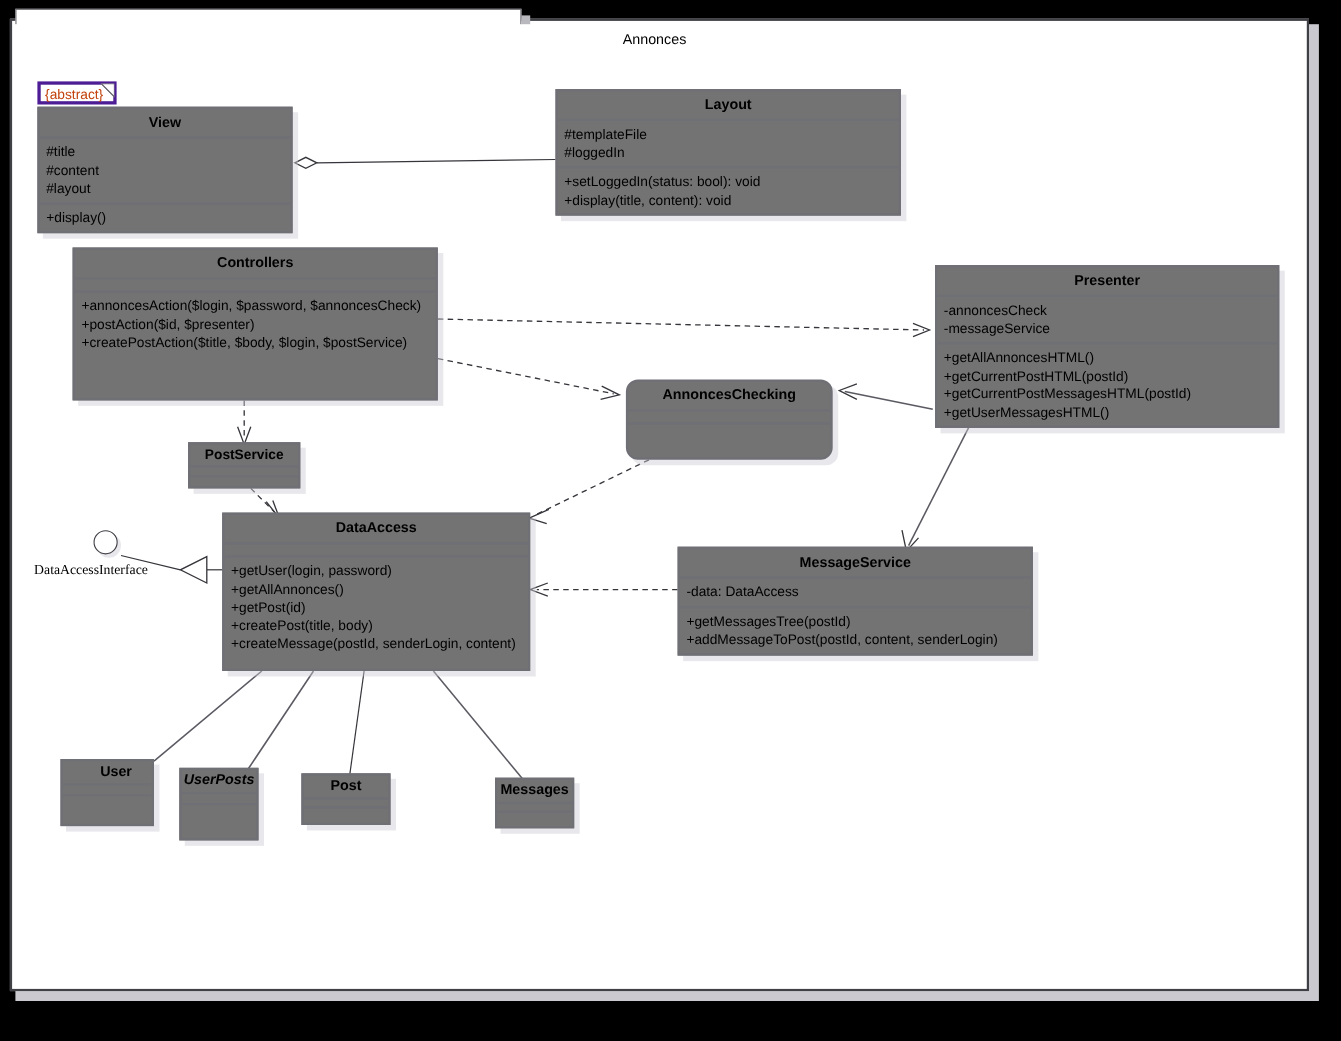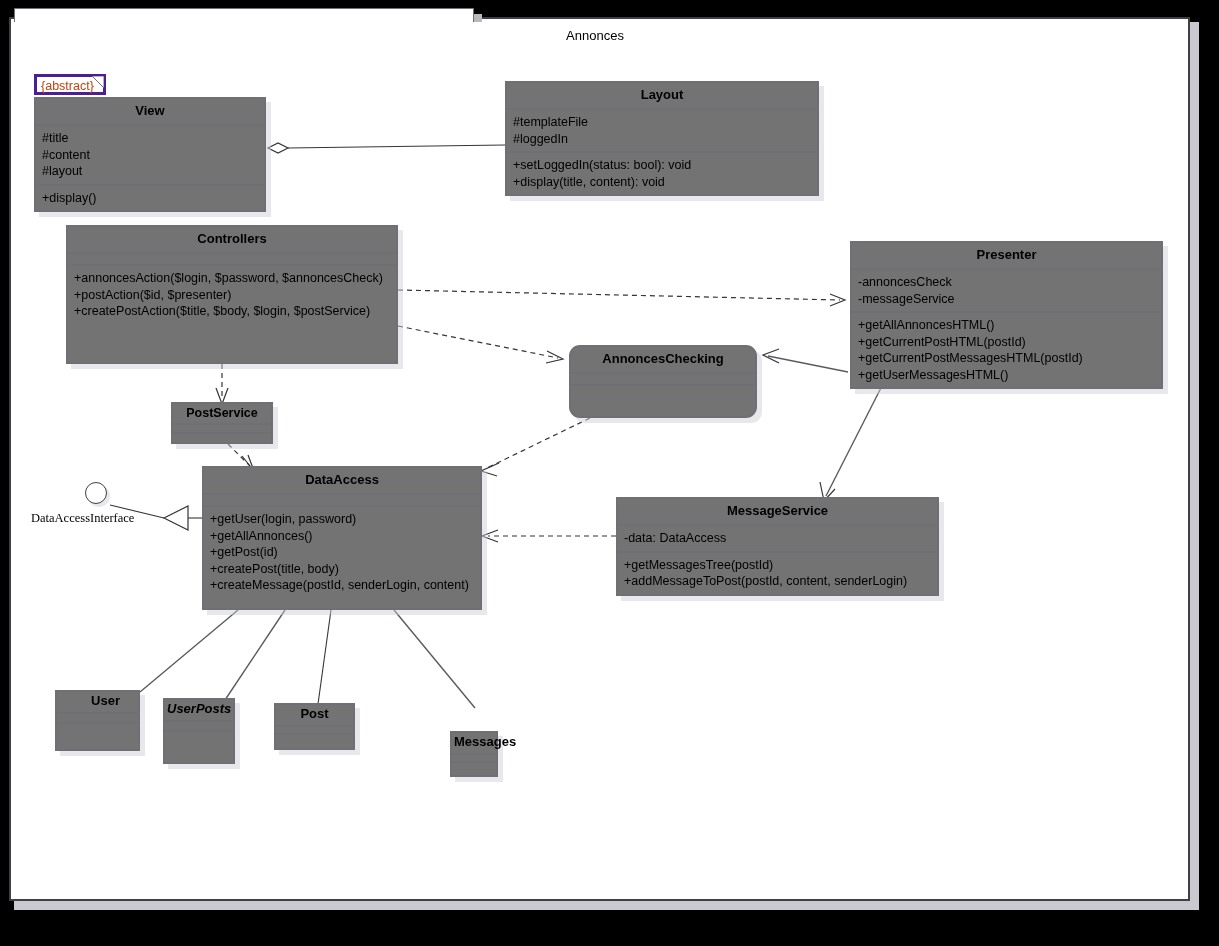--- a/index.html
+++ b/index.html
@@ -356,21 +356,21 @@
   </div>
 
   <div class="uml" style="left:274px; top:703px; width:81px; height:47px;">
     <div class="name" style="padding:2px 3px 4px 3px;">Post</div>
     <div class="sep"></div>
     <div class="comp empty" style="height:6px;"></div>
     <div class="sep"></div>
     <div class="comp empty" style="height:10px;"></div>
   </div>
 
-  <div class="uml" style="left:450px; top:707px; width:48px; height:46px;margin-top:24px;">
+  <div class="uml" style="left:450px; top:707px; width:72px; height:46px;">
     <div class="name" style="padding:2px 2px 4px 2px;">Messages</div>
     <div class="sep"></div>
     <div class="comp empty" style="height:6px;"></div>
     <div class="sep"></div>
     <div class="comp empty" style="height:10px;"></div>
   </div>
 
 </div>
 
 </body></html>

